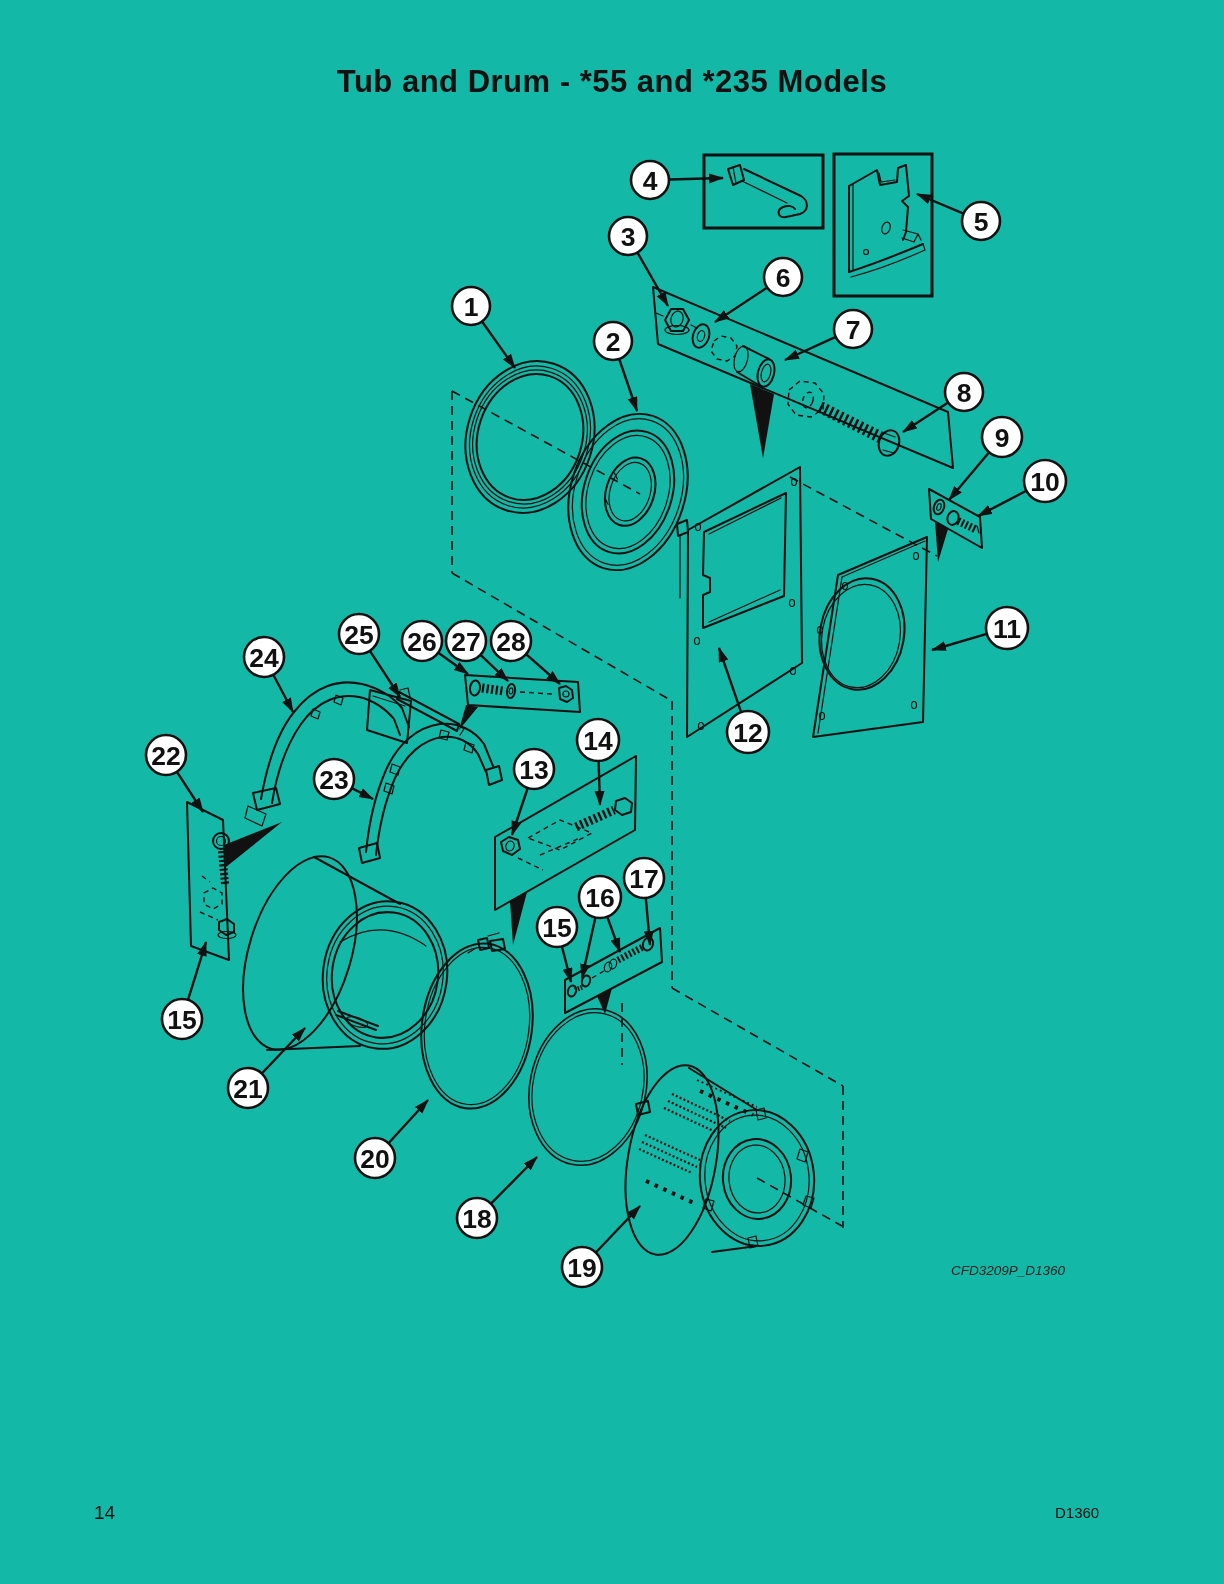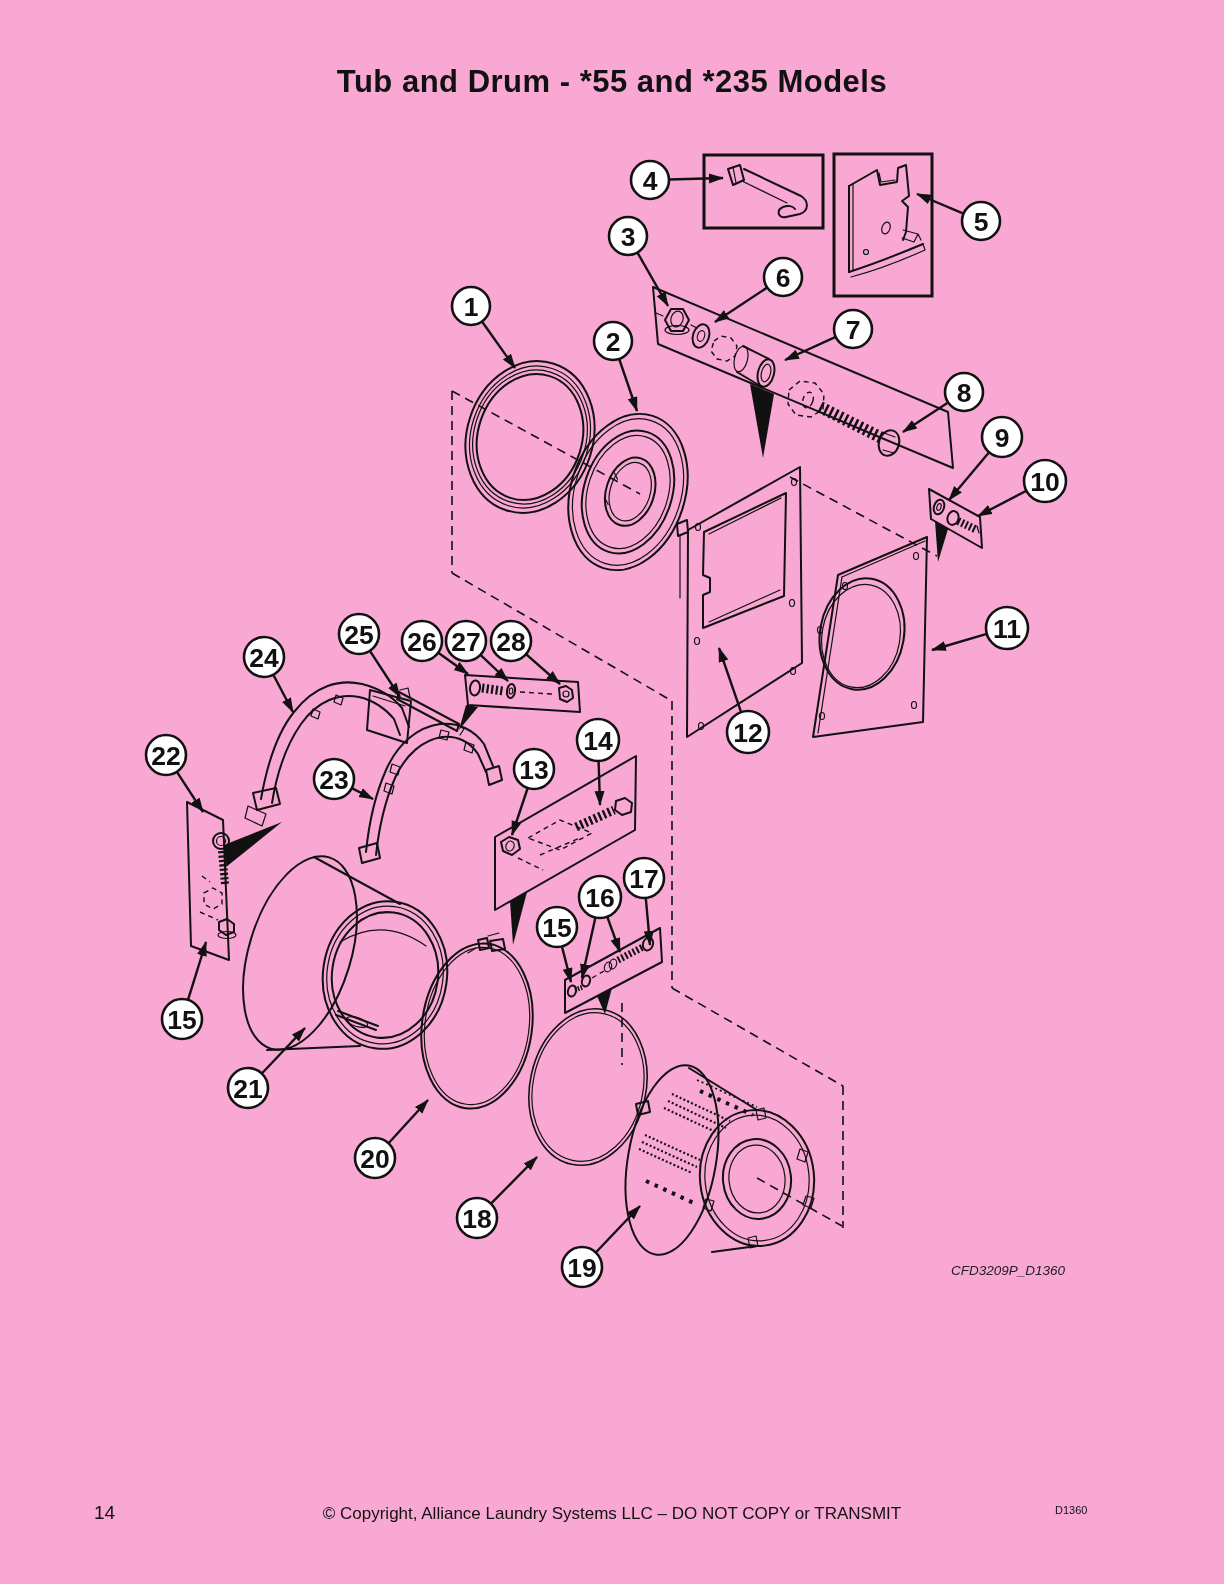--- a/index.html
+++ b/index.html
@@ -1,26 +1,26 @@
 <!DOCTYPE html>
 <html><head>
 <meta charset="utf-8">
 <style>
   html,body{margin:0;padding:0;background:#e8e8e8;}
-  .page{position:relative;width:1224px;height:1584px;background:#f9a8d4;margin:0 auto;
+  .page{position:relative;width:1224px;height:1584px;background:#14b8a6;margin:0 auto;
         font-family:"Liberation Sans", sans-serif;color:#111;}
   .page-title{position:absolute;top:64px;left:0;width:100%;text-align:center;
               font-size:31px;font-weight:bold;letter-spacing:0.5px;}
   #diagram-svg{position:absolute;top:0;left:0;}
   .figure-code{position:absolute;top:1263px;left:800px;width:265px;text-align:right;
                font-size:13.5px;color:#222;font-style:italic;}
   .footer{position:absolute;top:1502px;left:0;width:100%;height:26px;font-size:17px;}
   .footer .page-num{position:absolute;left:94px;top:0;font-size:19px;}
   .footer .copyright{position:absolute;left:0;top:2px;width:100%;text-align:center;font-size:17px;}
-  .footer .doc-num{position:absolute;left:1055px;top:2px;font-size:11px;}
+  .footer .doc-num{position:absolute;left:1055px;top:2px;font-size:15px;}
 
   
   .ink{stroke:#111;fill:none;stroke-width:2;stroke-linecap:round;stroke-linejoin:round;}
   .thin{stroke:#111;fill:none;stroke-width:1.2;stroke-linecap:round;stroke-linejoin:round;}
   .med{stroke:#111;fill:none;stroke-width:1.6;stroke-linecap:round;stroke-linejoin:round;}
   .boxr{stroke:#111;fill:none;stroke-width:3;}
   .dash{stroke:#111;fill:none;stroke-width:1.6;stroke-dasharray:9 6;stroke-linecap:butt;}
   .dash2{stroke:#111;fill:none;stroke-width:1.4;stroke-dasharray:5 4;stroke-linecap:butt;}
   .thr{stroke:#111;fill:none;stroke-linecap:butt;}
   .solid{fill:#111;stroke:none;}
@@ -414,17 +414,16 @@
           <circle cx="511" cy="641" r="20" class="callout-circle"></circle>
           <text x="511" y="650.5" class="callout-num">28</text>
         </g>
       </g>
   </svg>
 
   <div class="figure-code">CFD3209P_D1360</div>
 
   <div class="footer">
     <span class="page-num">14</span>
-    <span class="copyright">© Copyright, Alliance Laundry Systems LLC – DO NOT COPY or TRANSMIT</span>
     <span class="doc-num">D1360</span>
   </div>
 
 </div>
 
 </body></html>

